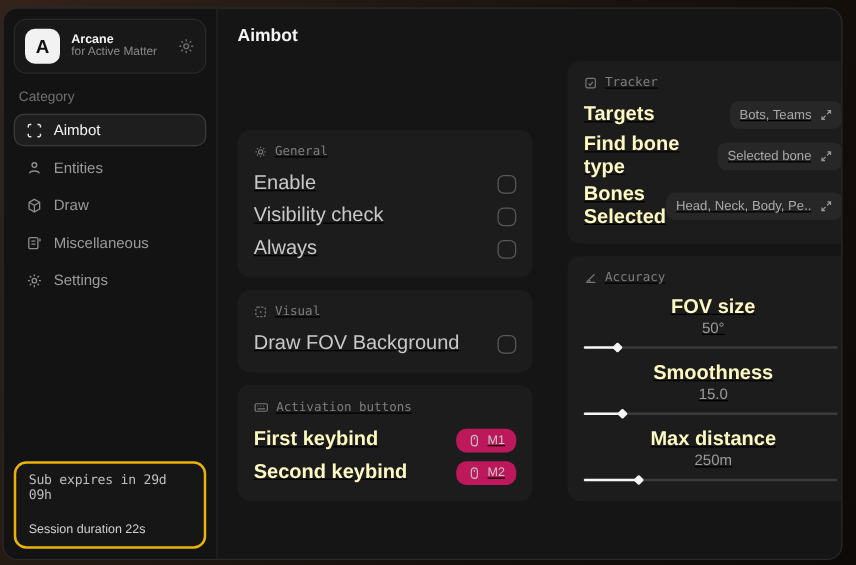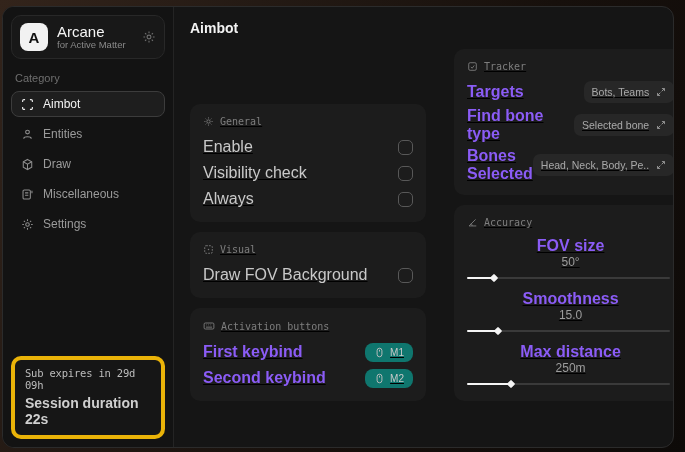--- a/index.html
+++ b/index.html
@@ -27,49 +27,49 @@
     display:flex; align-items:center; gap:9px;
     border:1px solid #282828; background:#181818; border-radius:10px;
     padding:7px 8px;
   }
   .logo {
     width:28px; height:28px; background:#f2f2f2; border-radius:8px;
     display:flex; align-items:center; justify-content:center;
     font-weight:bold; font-size:15px; color:#111;
   }
   .brand-text { flex:1; line-height:1.15; }
-  .brand-name { color:#f5f5f5; font-size:15px; font-weight:normal; }
+  .brand-name { color:#f5f5f5; font-size:10px; font-weight:bold; }
   .brand-sub { color:#8a8a8a; font-size:9.5px; }
   .brand-gear { color:#6e6e6e; display:flex; }
 
   .cat-label { color:#6f6f6f; font-size:11px; margin:13px 4px 7px 4px; }
 
   .nav { display:flex; flex-direction:column; gap:4px; }
   .nav-item {
     display:flex; align-items:center; gap:9px;
     padding:5px 9px; border-radius:8px; border:1px solid transparent;
     color:#9b9b9b; font-size:12px; cursor:pointer; min-height:25px;
   }
   .nav-item .ni { display:flex; color:#8d8d8d; }
   .nav-item.selected {
     background:#1e1e1e; border-color:#3c3c3c; color:#f2f2f2;
   }
   .nav-item.selected .ni { color:#e8e8e8; }
 
   .spacer { flex:1; }
 
   .session-card {
-    border:4px solid #eab308; background:#161616; border-radius:10px;
+    border:2px solid #eab308; background:#161616; border-radius:10px;
     padding:7px 10px 8px 10px;
   }
   .session-line1 {
     font-family:"DejaVu Sans Mono", monospace;
     color:#bdbdbd; font-size:10.5px; letter-spacing:-0.2px;
   }
-  .session-line2 { color:#cfcfcf; font-size:14px; font-weight:bold; margin-top:4px; }
+  .session-line2 { color:#cfcfcf; font-size:10px; font-weight:normal; margin-top:16px; }
 
   
   .main { flex:1; padding:13px 14px 0 16px; }
   .page-title { color:#f3f3f3; font-size:14px; font-weight:bold; }
 
   .cols { display:flex; gap:28px; margin-top:13px; align-items:flex-end;text-decoration:underline; }
   .col-left { flex:0 0 236px; }
   .col-right { flex:1; }
 
   .card {
@@ -81,32 +81,32 @@
     font-family:"DejaVu Sans Mono", monospace;
     color:#7e7e7e; font-size:10px; margin:2px 0 9px 0;
   }
   .card-header .hi { display:flex; color:#777; }
 
   .row {
     display:flex; align-items:center; justify-content:space-between;
     min-height:22px; margin-top:4px;
   }
   .row-label { color:#c9c9c9; font-size:16px; }
-  .row-label.strong { color:#8b5cf6; font-weight:bold; }
+  .row-label.strong { color:#fef9c3; font-weight:bold; }
 
   .checkbox {
     width:15px; height:15px; border:1.5px solid #585858; border-radius:5px;
     background:transparent; cursor:pointer; flex:0 0 auto;
   }
   .row-controls { display:flex; align-items:center; gap:8px; }
   .swatch { width:11px; height:11px; border-radius:3px; cursor:pointer; }
 
   .keybadge {
     display:flex; align-items:center; gap:5px;
-    background:#0f766e; border:none; border-radius:8px;
+    background:#be185d; border:none; border-radius:8px;
     color:#c9c9c9; font-size:10px; padding:4px 9px; cursor:pointer;
     font-family:"Liberation Sans", sans-serif;
   }
   .keybadge .mi { display:flex; color:#bdbdbd; }
 
   .dropdown {
     display:flex; align-items:center; gap:7px;
     background:#272727; border:none; border-radius:7px;
     color:#a9a9a9; font-size:10.5px; padding:5px 8px; cursor:pointer;
     font-family:"Liberation Sans", sans-serif; white-space:nowrap;

